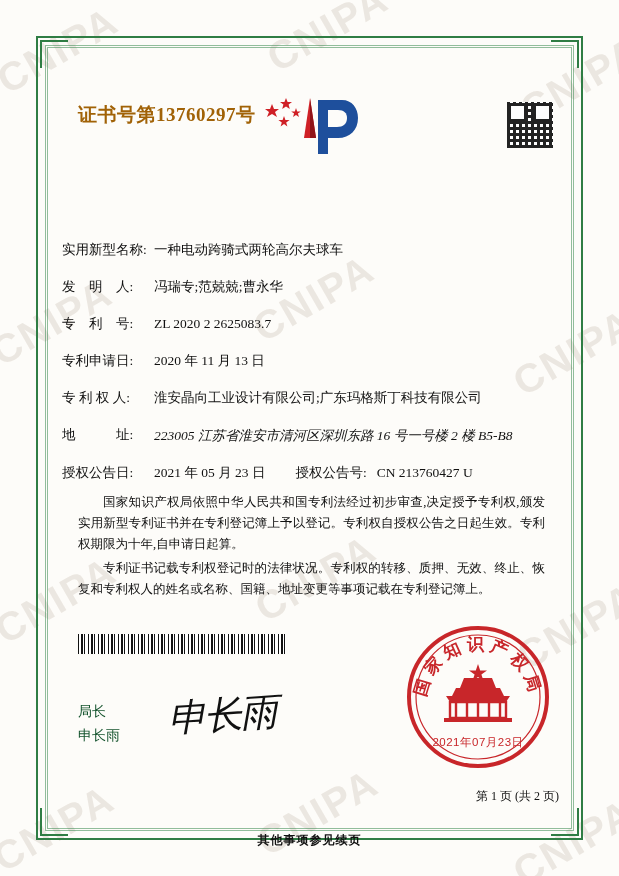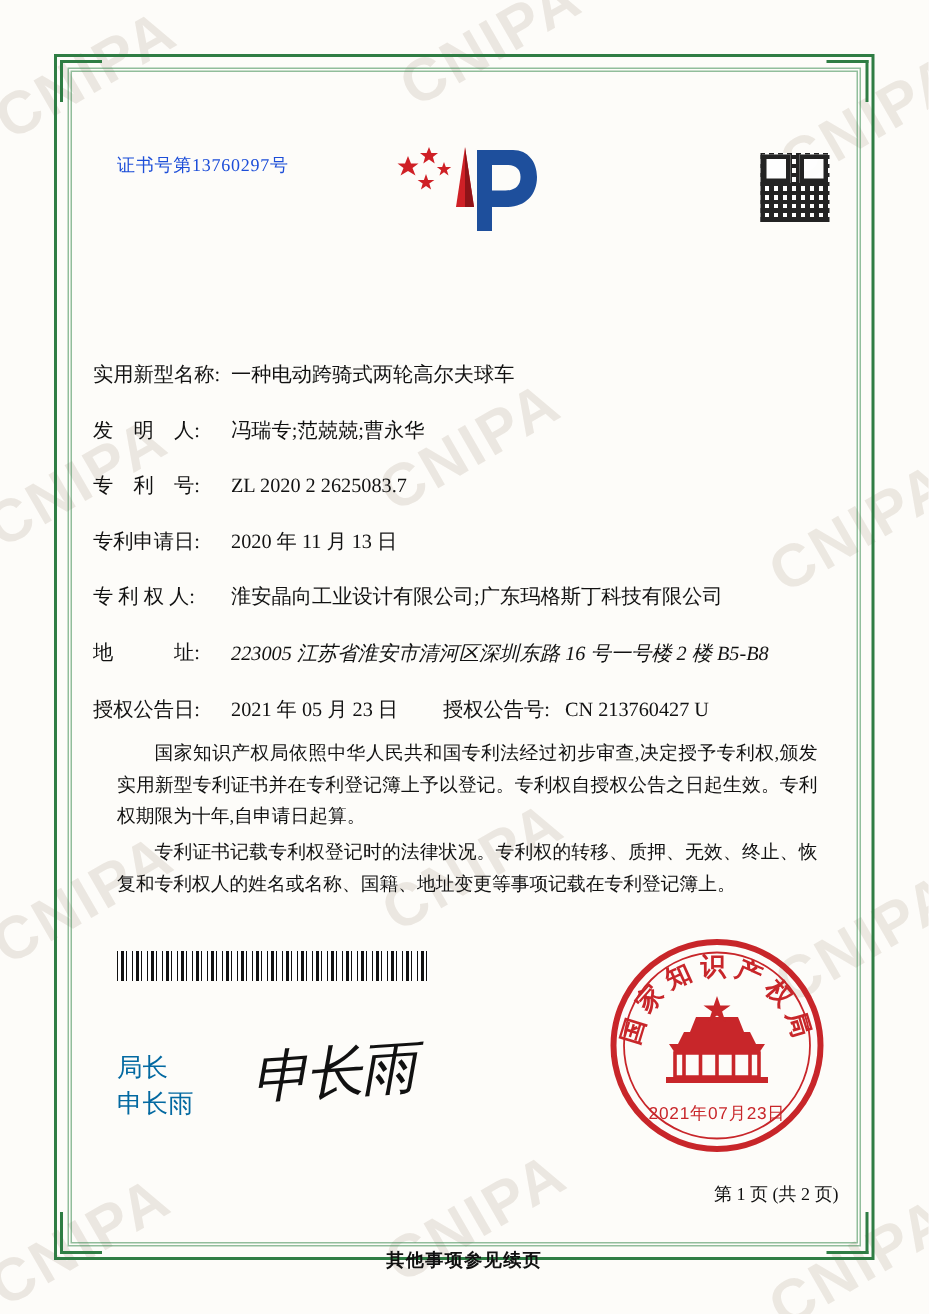--- a/index.html
+++ b/index.html
@@ -57,22 +57,23 @@
   .corner.tr{right:40px;top:40px;border-left:none;border-bottom:none;}
   .corner.bl{left:40px;bottom:40px;border-right:none;border-top:none;}
   .corner.br{right:40px;bottom:40px;border-left:none;border-top:none;}
 
   .content{
     position:absolute;left:60px;top:60px;width:499px;height:756px;
   }
 
   .cert-no{
     position:absolute;left:18px;top:42px;
-    font-size:12px;color:#1d4ed8;
+    font-size:19px;color:#a16207;
     letter-spacing:.5px;
+    font-weight:bold;
   }
 
   .qr{
     position:absolute;right:6px;top:42px;
     width:46px;height:46px;
     background:
       repeating-linear-gradient(0deg,#111 0 3px,transparent 3px 6px),
       repeating-linear-gradient(90deg,#111 0 3px,transparent 3px 6px);
     background-color:#fff;
     opacity:.92;
@@ -141,21 +142,21 @@
     position:absolute;left:0;right:0;bottom:22px;
     text-align:center;
     color:#c8262a;
     font-size:11.5px;
     letter-spacing:.5px;
     font-family:"Liberation Sans", sans-serif;
   }
 
   .sign-block{
     position:absolute;left:18px;top:640px;
-    font-size:17px;color:#0369a1;line-height:24px;
+    font-size:14px;color:#14532d;line-height:24px;
   }
   .signature{
     position:absolute;left:108px;top:630px;
     font-size:38px;
     font-family:"DejaVu Serif", serif;
     font-style:italic;
     color:#111;
     transform:rotate(-4deg);
     letter-spacing:-2px;
   }

